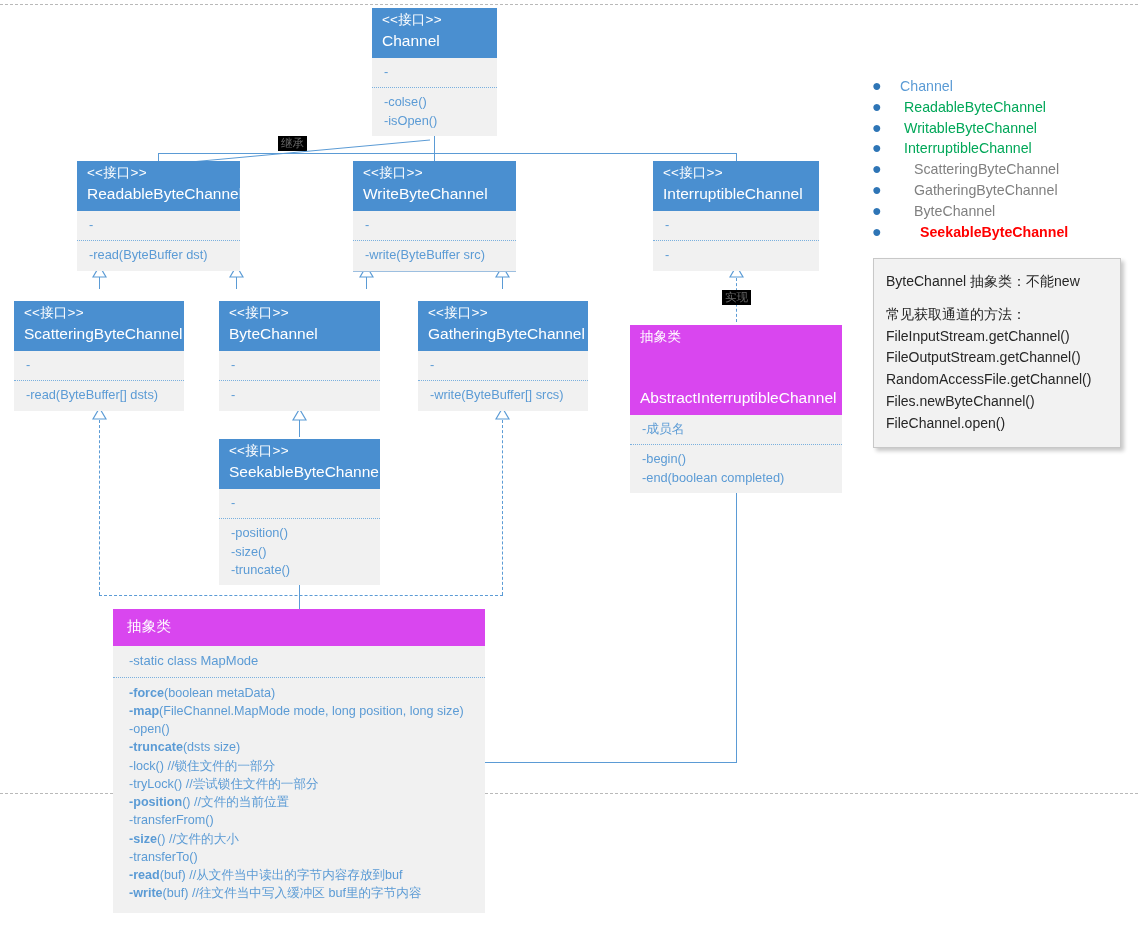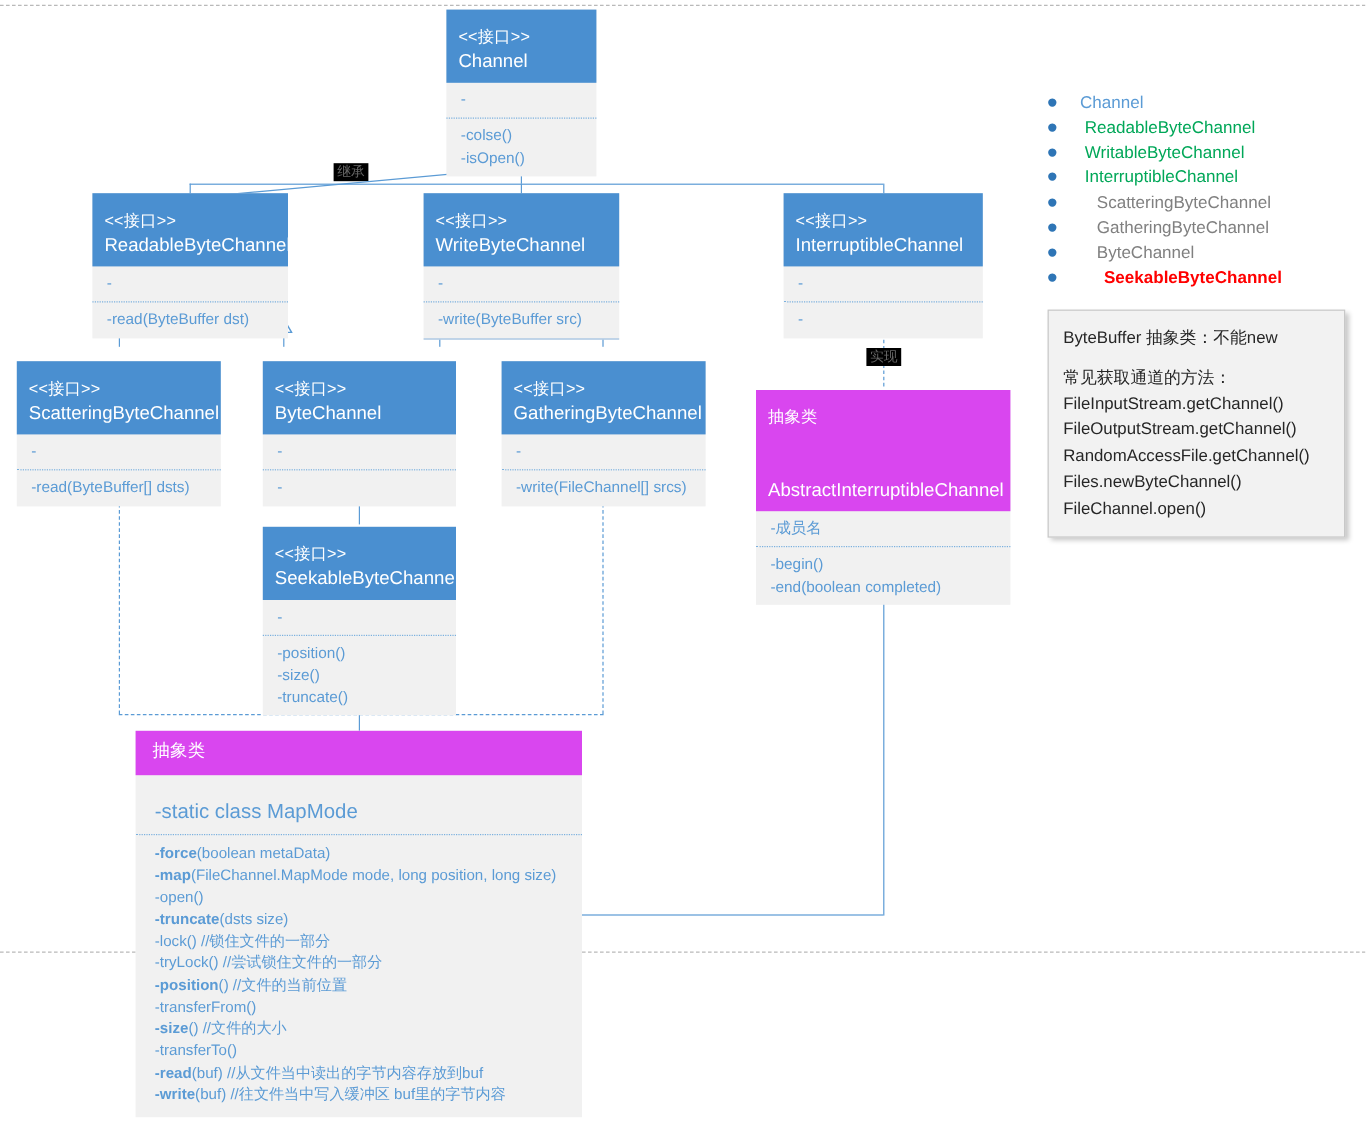--- a/index.html
+++ b/index.html
@@ -21,21 +21,21 @@
   }
 
   
   .umlbox{
     position:absolute;
     box-sizing:border-box;
     background:#f1f1f1;
   }
   .uml-head{
     box-sizing:border-box;
-    padding:15px 10px 8px 10px;
+    padding:4px 10px 8px 10px;
     color:#ffffff;
     line-height:1.18;
   }
   .uml-head.blue{background:#4a8fd0;}
   .uml-head.orange{background:#d946ef;}
   .uml-stereo{font-size:13.5px;display:block;letter-spacing:.2px;}
   .uml-name{font-size:15.5px;display:block;margin-top:4px;}
   .uml-head.orange .uml-name{font-weight:bold;margin-top:44px;}
   .uml-attrs,.uml-ops{
     box-sizing:border-box;
@@ -284,21 +284,21 @@
 
   <div class="umlbox" style="left:418px;top:301px;width:170px;">
     <div class="uml-head blue">
       <span class="uml-stereo">&lt;&lt;接口&gt;&gt;</span>
       <span class="uml-name">GatheringByteChannel</span>
     </div>
     <div class="uml-attrs">
       <div class="m">-</div>
     </div>
     <div class="uml-ops">
-      <div class="m">-write(FileChannel[] srcs)</div>
+      <div class="m">-write(ByteBuffer[] srcs)</div>
     </div>
   </div>
 
   <div class="umlbox" style="left:219px;top:439px;width:161px;">
     <div class="uml-head blue">
       <span class="uml-stereo">&lt;&lt;接口&gt;&gt;</span>
       <span class="uml-name">SeekableByteChannel</span>
     </div>
     <div class="uml-attrs">
       <div class="m">-</div>
@@ -321,21 +321,21 @@
     <div class="uml-ops">
       <div class="m">-begin()</div>
       <div class="m">-end(boolean completed)</div>
     </div>
   </div>
 
   <div class="umlbox" style="left:113px;top:609px;width:372px;">
     <div class="uml-head orange" style="padding:9px 12px 11px 14px;">
       <span class="uml-stereo" style="font-size:14.5px;">抽象类</span>
     </div>
-    <div class="uml-attrs" style="padding:19px 12px 6px 16px;font-size:17px;">
+    <div class="uml-attrs" style="padding:6px 12px 6px 16px;font-size:13px;">
       <div class="m">-static class MapMode</div>
     </div>
     <div class="uml-ops" id="fc-ops" style="padding:6px 12px 10px 16px;font-size:12.6px;line-height:1.45;">
         <div class="m"><span class="b">-force</span><span>(boolean metaData)</span></div>
         <div class="m"><span class="b">-map</span><span>(FileChannel.MapMode mode, long position, long size)</span></div>
         <div class="m"><span>-open()</span></div>
         <div class="m"><span class="b">-truncate</span><span>(dsts size)</span></div>
         <div class="m"><span>-lock() //锁住文件的一部分</span></div>
         <div class="m"><span>-tryLock() //尝试锁住文件的一部分</span></div>
         <div class="m"><span class="b">-position</span><span>() //文件的当前位置</span></div>
@@ -376,21 +376,21 @@
         <span class="lg-bullet">●</span>
         <span class="lg-text c-gray lv2">ByteChannel</span>
       </div>
       <div class="lg-row">
         <span class="lg-bullet">●</span>
         <span class="lg-text c-red lv3">SeekableByteChannel</span>
       </div>
     </div>
 
   <div id="note">
-    <div class="nline">ByteBuffer 抽象类：不能new</div>
+    <div class="nline">ByteChannel 抽象类：不能new</div>
     <div class="nspace"></div>
     <div class="nline">常见获取通道的方法：</div>
     <div id="note-lines">
         <div class="nline">FileInputStream.getChannel()</div>
         <div class="nline">FileOutputStream.getChannel()</div>
         <div class="nline">RandomAccessFile.getChannel()</div>
         <div class="nline">Files.newByteChannel()</div>
         <div class="nline">FileChannel.open()</div>
       </div>
   </div>

